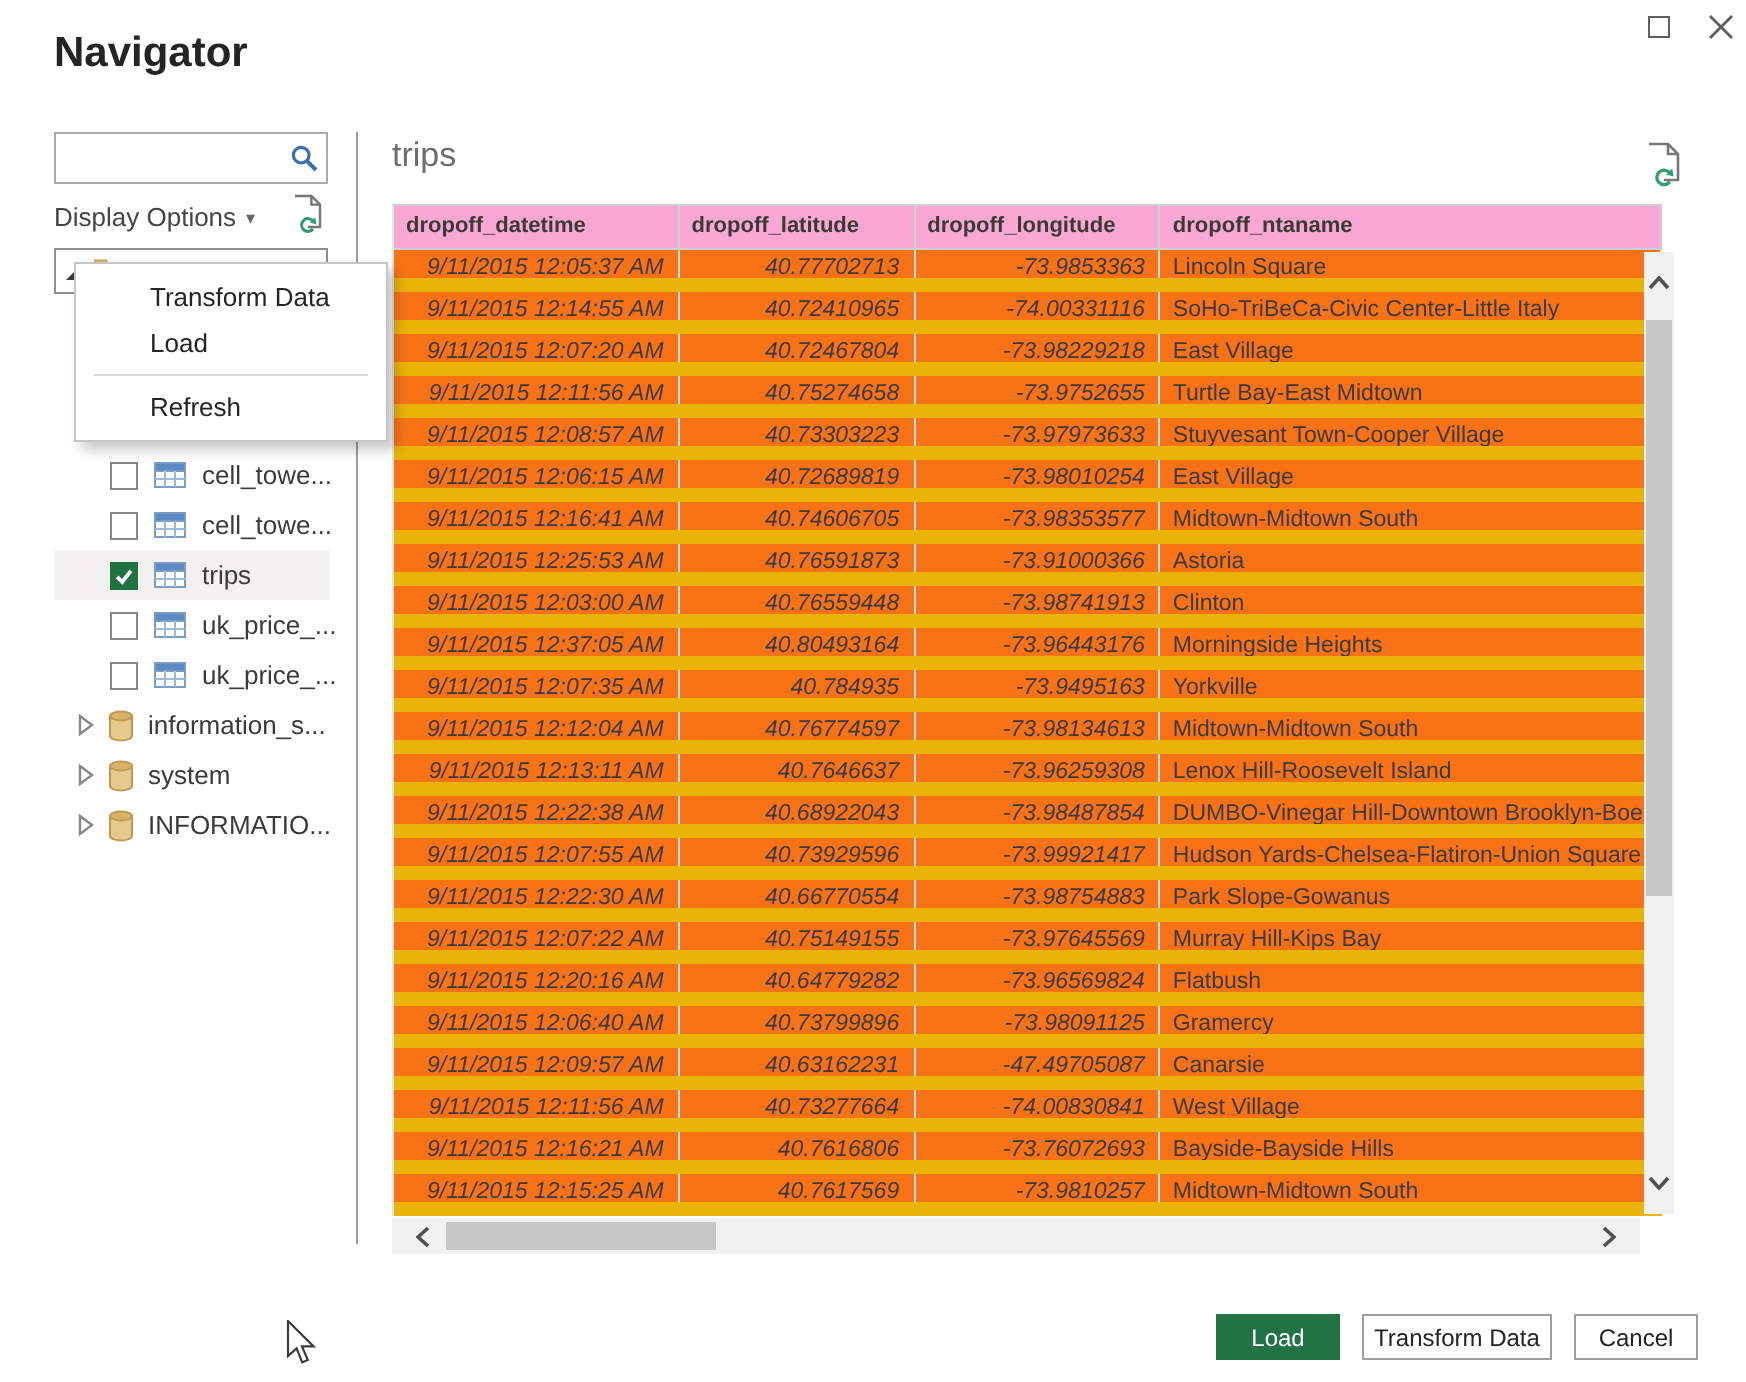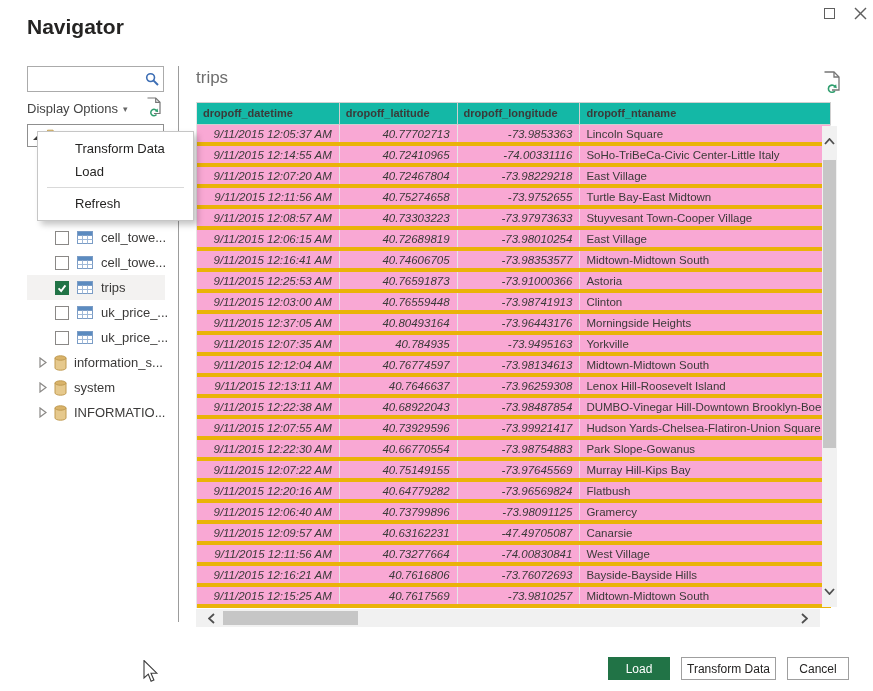--- a/index.html
+++ b/index.html
@@ -40,21 +40,21 @@
   
   .v-divider { left:178px; top:66px; width:1px; height:556px; background:#9c9c9c; }
 
   
   .preview-title { left:196px; top:68px; font-size:17px; color:#6e6e6e; }
   .preview-refresh { left:823px; top:71px; }
 
   .data-table { left:196px; top:102px; width:635px; border-top:1px solid #d0d0d0; border-left:1px solid #e6e6e6; }
   .tbl-header { display:flex; height:22px; background:#efefef; border-bottom:1px solid #cfcfcf; }
   .tbl-header .hcell { font-size:11px; font-weight:700; color:#3b3a39; padding:4px 6px 0 6px; border-right:1px solid #cfcfcf; overflow:hidden; white-space:nowrap; }
-  .tbl-row { display:flex; height:21px; border-bottom:4px solid #eab308; background:#f9a8d4; }
+  .tbl-row { display:flex; height:21px; border-bottom:7px solid #eab308; background:#f97316; }
   .tbl-row .cell { font-size:11.5px; color:#3b3a39; padding-top:3px; border-right:1px solid #e6e6e6; overflow:hidden; white-space:nowrap; }
   .cell.num { text-align:right; padding-right:7px; font-style:italic; }
   .cell.txt { text-align:left; padding-left:6px; }
 
   
   .v-scrollbar { left:822px; top:126px; width:15px; height:481px; background:#f1f1f1; }
   .v-thumb { position:absolute; left:1px; top:34px; width:13px; height:288px; background:#c6c6c6; }
   .h-scrollbar { left:196px; top:609px; width:624px; height:18px; background:#f1f1f1; }
   .h-thumb { position:absolute; left:27px; top:2px; width:135px; height:14px; background:#c6c6c6; }
   .sb-arrow { position:absolute; display:flex; align-items:center; justify-content:center; width:15px; height:15px; }
@@ -254,21 +254,21 @@
 <div class="abs preview-refresh">
   <svg width="19" height="23" viewBox="0 0 19 23">
     <path d="M1.5,1 h9.5 l5,5 V19 h-7" fill="#fff" stroke="#767676" stroke-width="1.3"></path>
     <path d="M11,1 v5 h5" fill="none" stroke="#767676" stroke-width="1.3"></path>
     <path d="M12.3,16.2 a3.6,3.6 0 1 0 -0.4,3.7" fill="none" stroke="#2f9e6e" stroke-width="1.6"></path>
     <polygon points="13.1,13.2 13.8,17.3 10.1,16.2" fill="#2f9e6e"></polygon>
   </svg>
 </div>
 
 <div class="abs data-table">
-  <div class="tbl-header" id="tbl-header" style="background: #14b8a6;">
+  <div class="tbl-header" id="tbl-header" style="background: #f9a8d4;">
       <div class="hcell" style="width: 143px;">dropoff_datetime</div>
       <div class="hcell" style="width: 118px;">dropoff_latitude</div>
       <div class="hcell" style="width: 123px;">dropoff_longitude</div>
       <div class="hcell" style="width: 251px;">dropoff_ntaname</div>
     </div>
   <div id="tbl-body">
       <div class="tbl-row">
         <div class="cell num" style="width: 143px;">9/11/2015 12:05:37 AM</div>
         <div class="cell num" style="width: 118px;">40.77702713</div>
         <div class="cell num" style="width: 123px;">-73.9853363</div>

